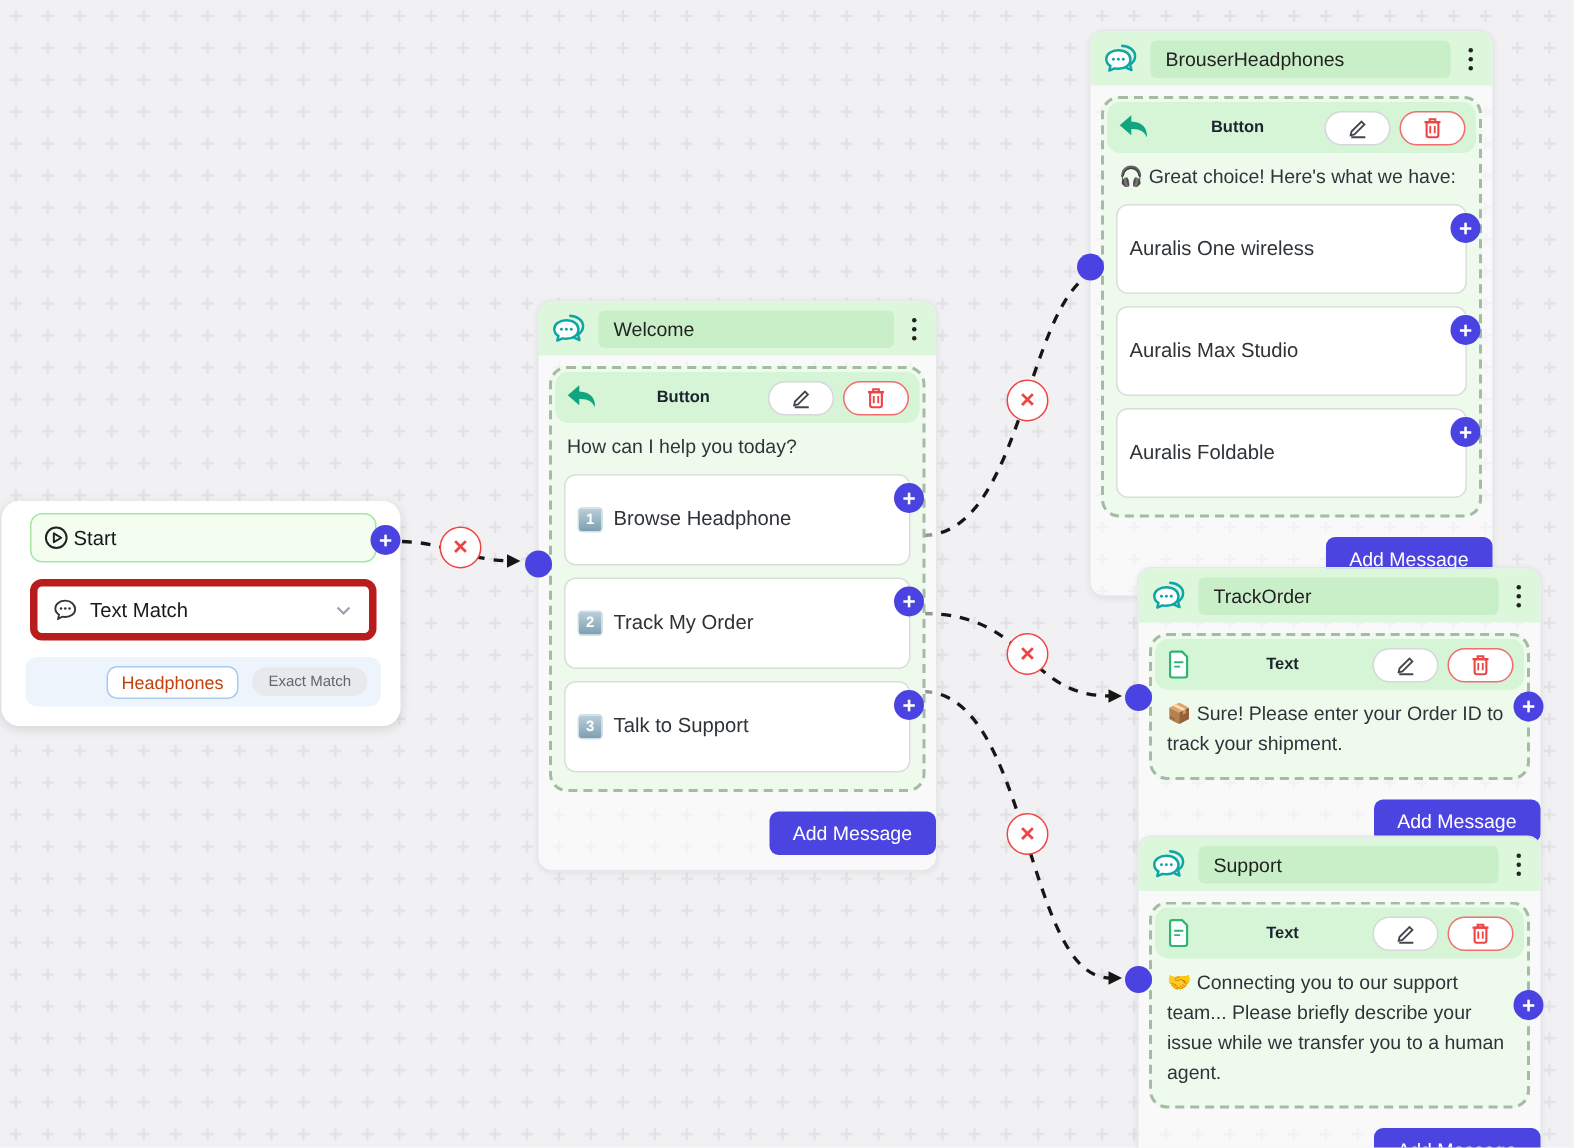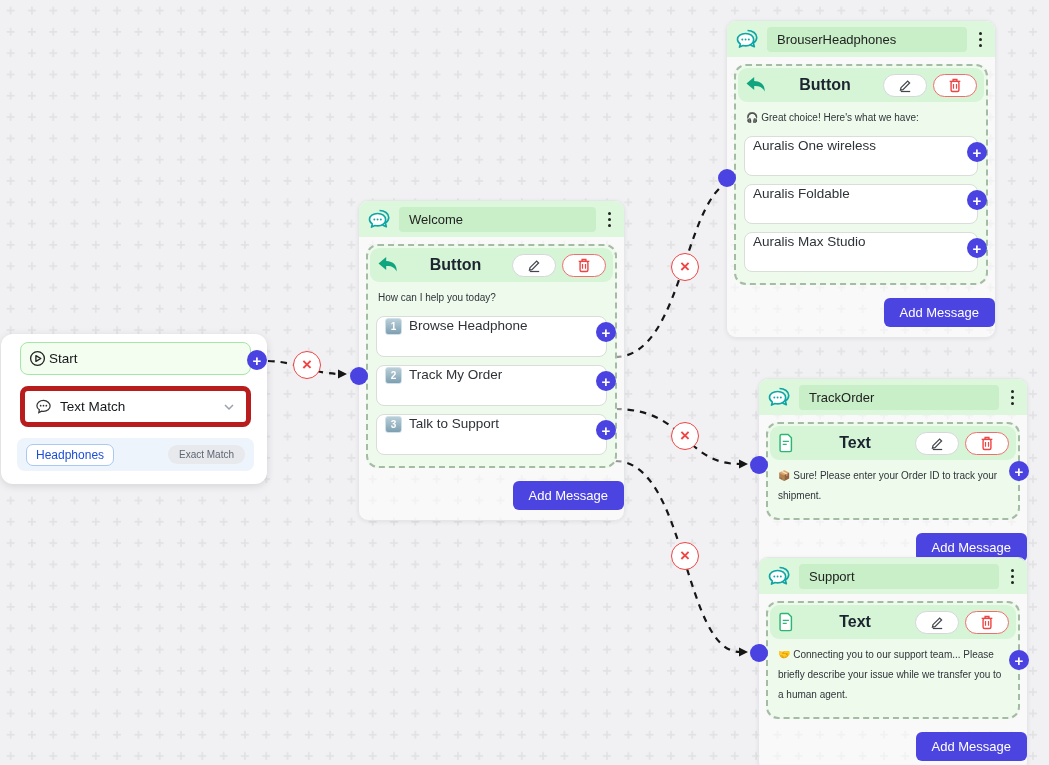--- a/index.html
+++ b/index.html
@@ -15,28 +15,28 @@
         background:#ddf7dd;border-radius:9px 9px 0 0;}
   .node-title{flex:1;background:#c8efc8;border-radius:4px;padding:5px 10px;
         font-size:13px;color:#222;}
   .kebab{display:flex;flex-direction:column;gap:3px;padding:3px 5px;cursor:pointer;}
   .kebab i{width:3px;height:3px;border-radius:50%;background:#222;}
 
   .block{position:relative;margin:7px;border:2px dashed #a4bba4;border-radius:12px;
         background:#eefaec;padding:2px;}
   .block-header{display:flex;align-items:center;gap:6px;background:#d6f4d6;
         border-radius:9px;padding:4px 7px;height:26px;}
-  .block-title{flex:1;text-align:center;font-size:16px;font-weight:bold;color:#1c2430;}
+  .block-title{flex:1;text-align:center;font-size:11px;font-weight:bold;color:#1c2430;}
   .pill{display:flex;align-items:center;justify-content:center;height:23px;width:44px;
         border-radius:999px;background:#fff;border:1px solid #d5d7da;cursor:pointer;padding:0;}
   .pill.del{border:1.5px solid #f26d6d;}
-  .block-body{padding:6px 8px 4px 8px;font-size:10px;line-height:20px;color:#30343a;}
+  .block-body{padding:6px 8px 4px 8px;font-size:13px;line-height:20px;color:#30343a;}
   .options{display:flex;flex-direction:column;gap:8px;padding:4px 6px 9px 6px;}
   .option{position:relative;background:#fff;border:1px solid #d9ded9;border-radius:8px;
-        min-height:31px;padding:1px 8px 6px 8px;display:flex;align-items:flex-start;gap:7px;
+        min-height:31px;padding:21px 8px 6px 8px;display:flex;align-items:flex-start;gap:7px;
         font-size:13.5px;color:#2e3338;}
   .keycap{display:inline-flex;align-items:center;justify-content:center;width:15px;height:15px;
         border-radius:3px;background:linear-gradient(180deg,#bacfd8,#7e9fb1);
         border:1px solid #cfe2e9;color:#fff;font-size:10px;font-weight:bold;flex:none;}
   .node-footer{display:flex;justify-content:flex-end;padding:6px 0 10px 0;}
   .add-msg{background:#4b44e0;color:#fff;border:none;border-radius:6px;
         padding:7px 16px;font-size:13px;cursor:pointer;font-family:inherit;}
 
   
   .plus-btn{position:absolute;z-index:3;width:20px;height:20px;border-radius:50%;
@@ -52,22 +52,22 @@
   .start-card{position:absolute;left:1px;top:334px;width:266px;z-index:1;background:#fff;
         border-radius:12px;box-shadow:0 2px 8px rgba(0,0,0,.12);
         padding:8px 16px 13px 19px;display:flex;flex-direction:column;gap:11px;box-sizing:border-box;justify-content:flex-end;}
   .start-row{display:flex;align-items:center;gap:3px;height:31px;background:#f3fdf0;
         border:1px solid #a5e7a5;border-radius:8px;padding:0 8px;font-size:13.5px;color:#16181b;cursor:pointer;}
   .match-row{display:flex;align-items:center;gap:8px;height:31px;background:#fff;
         border:5px solid #b91c1c;border-radius:8px;padding:0 10px;font-size:13.5px;color:#16181b;cursor:pointer;}
   .match-row .grow{flex:1;}
   .keyword-row{display:flex;align-items:center;justify-content:space-between;height:33px;
         background:#edf4fc;border-radius:8px;padding:0 9px;margin:0 -3px;}
-  .chip-keyword{background:#fff;border:1px solid #a9c9f0;border-radius:7px;color:#1d4ed8;
-        font-size:12px;padding:3px 9px;cursor:pointer;}
+  .chip-keyword{background:#fff;border:1px solid #a9c9f0;border-radius:7px;color:#c2410c;
+        font-size:12px;padding:3px 9px;cursor:pointer;margin-left:45px;}
   .chip-match{background:#e7e9ec;border-radius:999px;color:#5f6673;font-size:10px;padding:4px 11px;}
 
   .icon{display:inline-flex;flex:none;align-items:center;}
 </style>
 </head>
 <body>
 
 <div class="canvas">
 
   <svg class="overlay" width="1049" height="765">
@@ -243,25 +243,25 @@
       </div>
       <div class="block-body">
         <div>🎧 Great choice! Here's what we have:</div>
       </div>
       <div class="options">
         <div class="option">
           <span>Auralis One wireless</span>
           <button class="plus-btn attach"></button>
         </div>
         <div class="option">
+          <span>Auralis Max Studio</span>
+          <button class="plus-btn attach"></button>
+        </div>
+        <div class="option">
           <span>Auralis Foldable</span>
-          <button class="plus-btn attach"></button>
-        </div>
-        <div class="option">
-          <span>Auralis Max Studio</span>
           <button class="plus-btn attach"></button>
         </div>
       </div>
     </div>
     <div class="node-footer">
       <button class="add-msg">Add Message</button>
     </div>
     <span class="dot" style="left:-9px;top:148px;"></span>
   </div>
 

